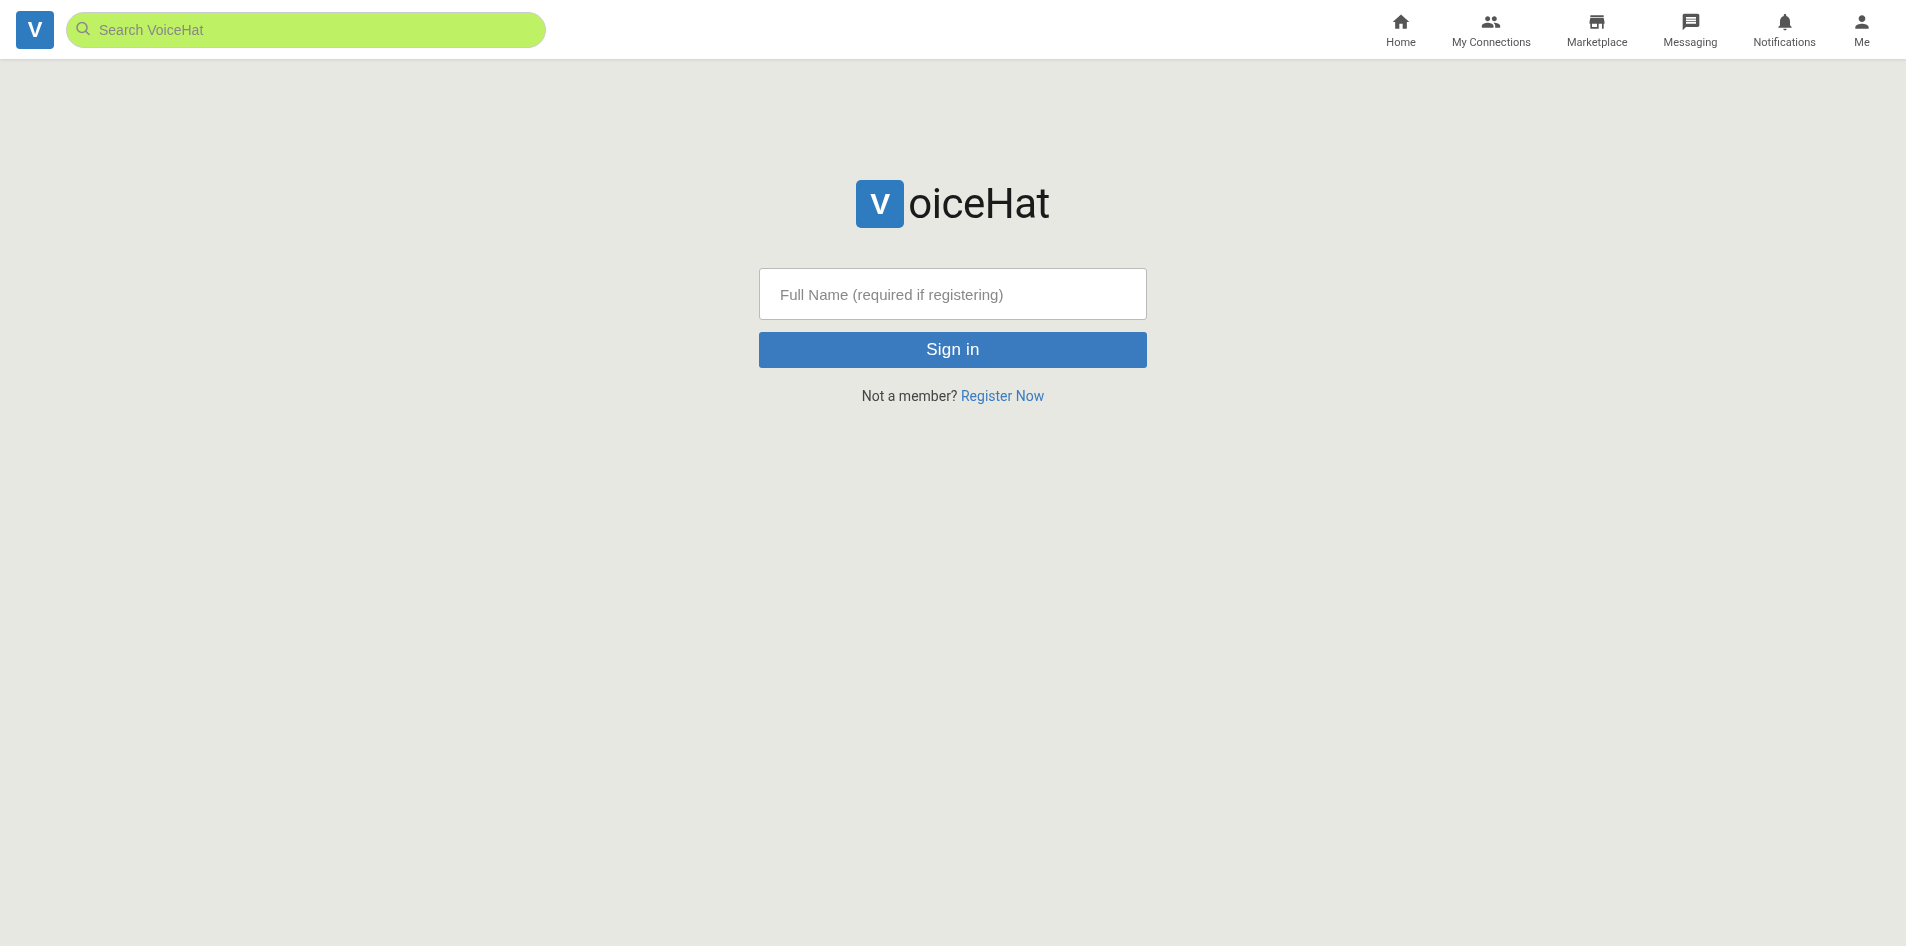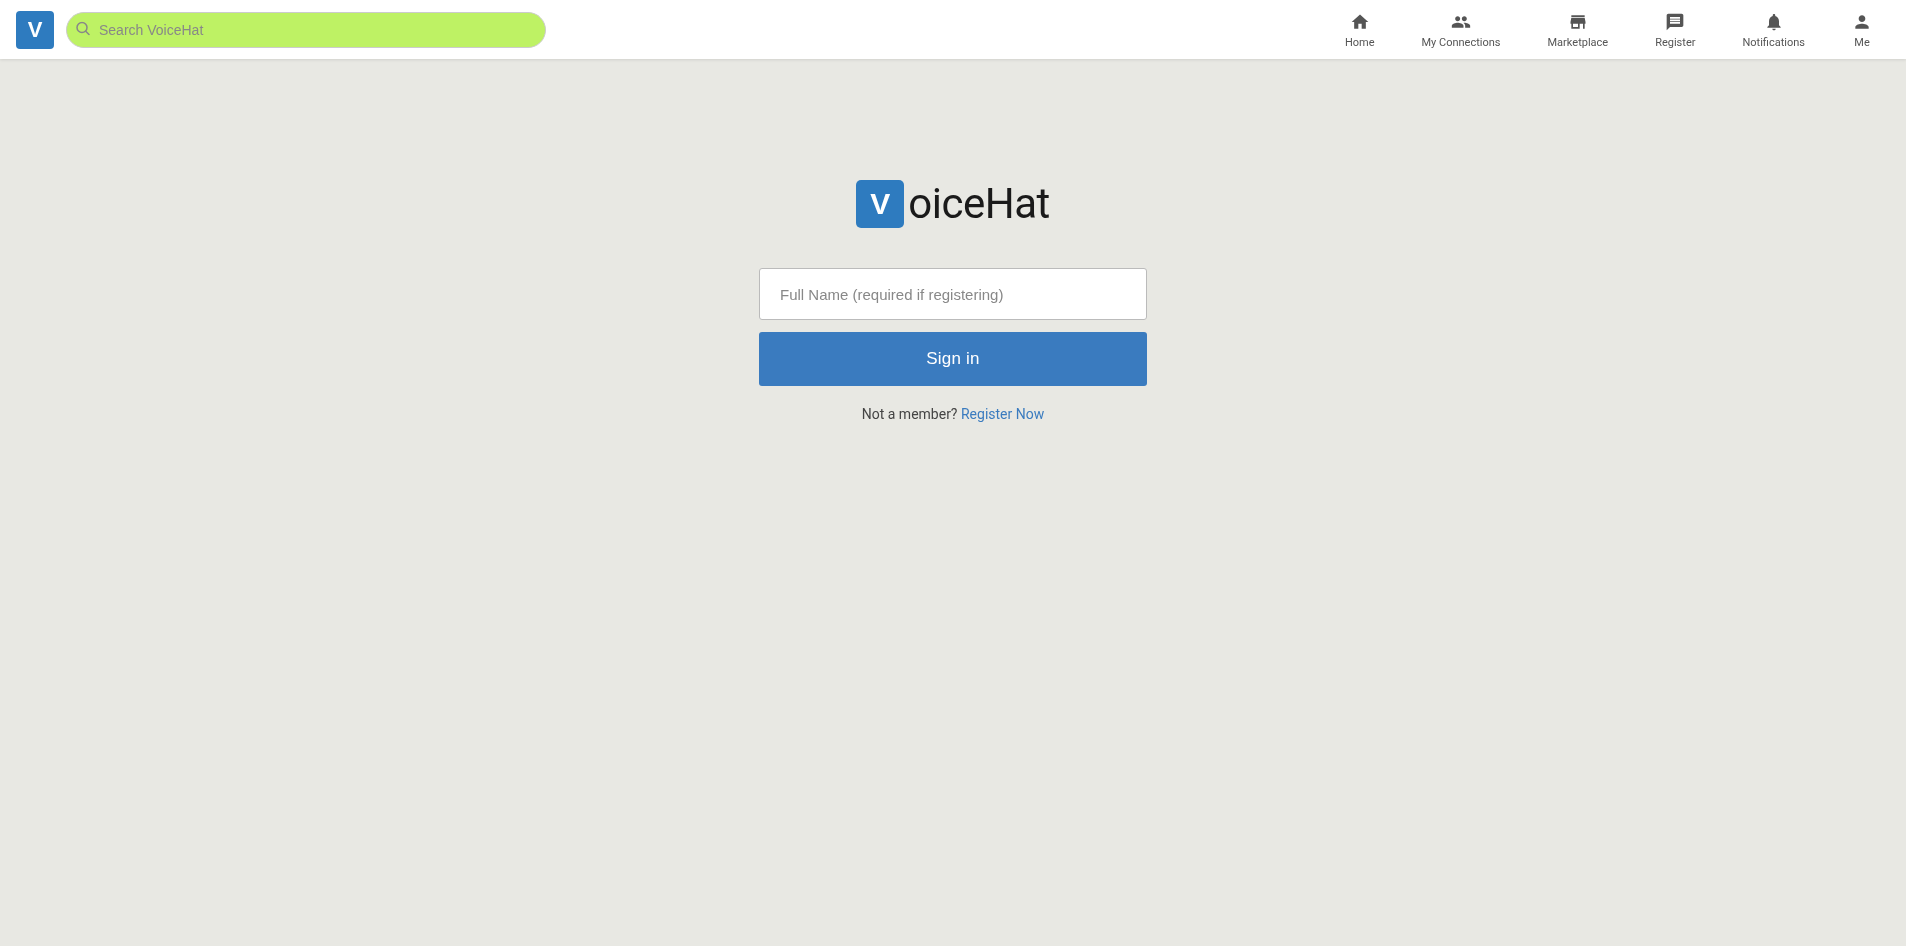--- a/index.html
+++ b/index.html
@@ -79,21 +79,21 @@
     }
 
     .search-input::placeholder {
       color: #888;
     }
 
     
     .nav {
       display: flex;
       align-items: center;
-      gap: 11px;
+      gap: 0;
       margin-left: 16px;
     }
 
     .nav-item {
       display: flex;
       flex-direction: column;
       align-items: center;
       justify-content: center;
       padding: 0 18px;
       height: 59px;
@@ -176,21 +176,21 @@
       margin-bottom: 8px;
       border-radius: 3px;
     }
 
     .form-input::placeholder {
       color: #888;
     }
 
     .signin-btn {
       width: 100%;
-      height: 54px;
+      height: 36px;
       background-color: #3a7bbf;
       color: #ffffff;
       font-size: 17px;
       font-weight: 500;
       border: none;
       border-radius: 3px;
       cursor: pointer;
       margin-top: 4px;
       letter-spacing: 0.2px;
     }
@@ -257,21 +257,21 @@
       </span>
       <span class="nav-label">Marketplace</span>
     </a>
 
     <a class="nav-item">
       <span class="nav-icon">
         <svg width="20" height="20" viewBox="0 0 24 24" fill="#555">
           <path d="M20 2H4c-1.1 0-2 .9-2 2v18l4-4h14c1.1 0 2-.9 2-2V4c0-1.1-.9-2-2-2zm-2 12H6v-2h12v2zm0-3H6V9h12v2zm0-3H6V6h12v2z"></path>
         </svg>
       </span>
-      <span class="nav-label">Register</span>
+      <span class="nav-label">Messaging</span>
     </a>
 
     <a class="nav-item">
       <span class="nav-icon">
         <svg width="20" height="20" viewBox="0 0 24 24" fill="#555">
           <path d="M12 22c1.1 0 2-.9 2-2h-4c0 1.1.9 2 2 2zm6-6v-5c0-3.07-1.64-5.64-4.5-6.32V4c0-.83-.67-1.5-1.5-1.5s-1.5.67-1.5 1.5v.68C7.63 5.36 6 7.92 6 11v5l-2 2v1h16v-1l-2-2z"></path>
         </svg>
       </span>
       <span class="nav-label">Notifications</span>
     </a>

